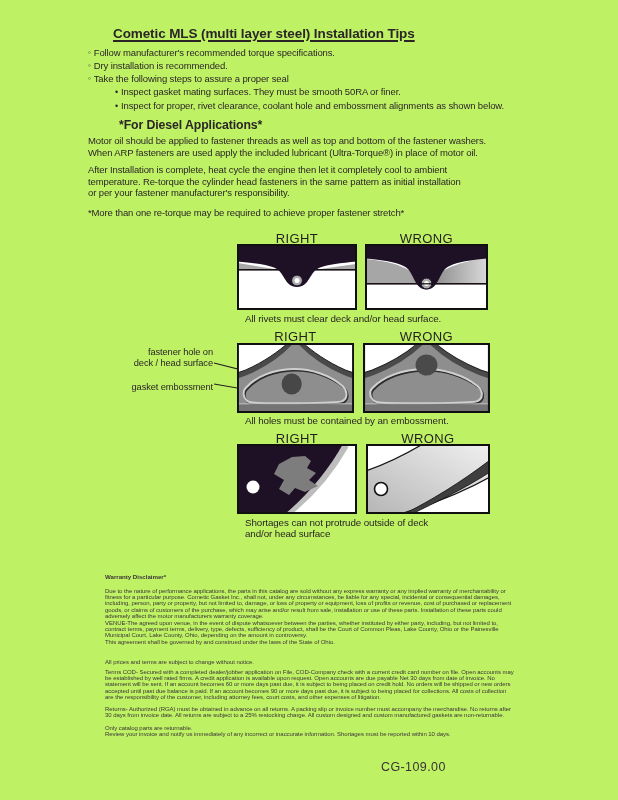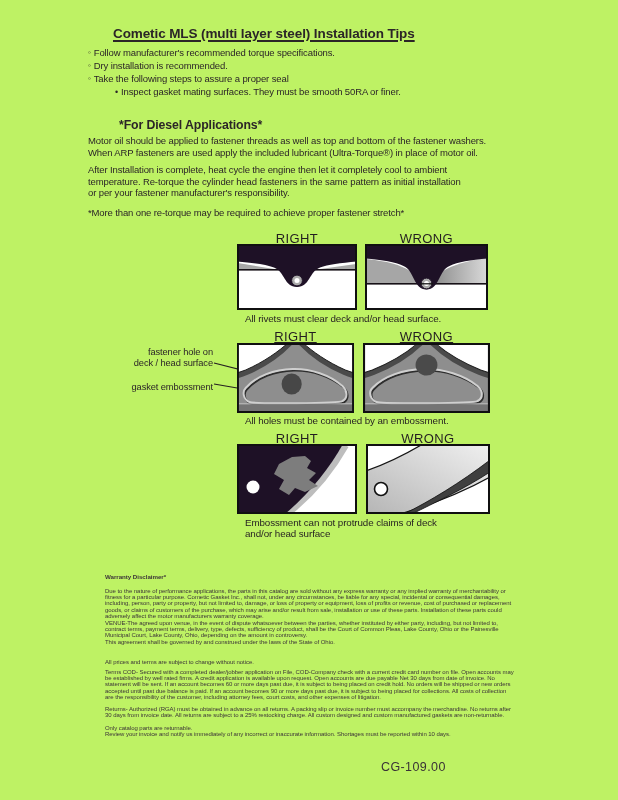--- a/index.html
+++ b/index.html
@@ -13,41 +13,42 @@
     text-decoration:underline;text-decoration-thickness:1.5px;text-underline-offset:2px;
     white-space:nowrap;
   }
   .body-text{font-size:9.5px;letter-spacing:-0.12px;line-height:13px;}
   .bullets{left:88px;top:46px;}
   .bullets .sub{padding-left:27px;}
   .mk1{font-size:8px;vertical-align:1px;margin-right:3px;}
   .mk2{font-size:9px;margin-right:3px;}
   .diesel-h{left:88px;top:118px;font-size:12.3px;font-weight:bold;letter-spacing:-0.1px;margin-left:31px;}
   .para{left:88px;font-size:9.5px;letter-spacing:-0.12px;line-height:11.6px;white-space:nowrap;}
-  .rw-label{font-size:13px;letter-spacing:0.4px;text-align:center;color:#231e20;text-decoration:underline;}
+  .rw-label{font-size:13px;letter-spacing:0.4px;text-align:center;color:#231e20;}
   .dbox{line-height:0;}
   .dbox svg{display:block;}
   .caption{font-size:9.8px;letter-spacing:-0.1px;line-height:11px;color:#231e20;white-space:nowrap;margin-left:8px;}
   .callout{font-size:9.3px;letter-spacing:-0.1px;line-height:10.5px;text-align:right;width:153px;left:60px;white-space:nowrap;}
   .legal{left:105px;width:410px;font-size:6px;line-height:6.2px;letter-spacing:-0.05px;color:#3c3538;}
   .legal-h{font-weight:bold;font-size:6.2px;}
   .page-code{left:381px;top:760px;font-size:12.5px;letter-spacing:0.4px;color:#3a3336;white-space:nowrap;}
 </style>
 </head>
 <body>
 
 <div class="page">
 
   <div class="abs title">Cometic MLS (multi layer steel) Installation Tips</div>
 
   <div class="abs bullets body-text">
     <div><span class="mk1">◦</span><span>Follow manufacturer's recommended torque specifications.</span></div>
     <div><span class="mk1">◦</span><span>Dry installation is recommended.</span></div>
     <div><span class="mk1">◦</span><span>Take the following steps to assure a proper seal</span></div>
     <div class="sub"><span class="mk2">•</span><span>Inspect gasket mating surfaces.  They must be smooth 50RA or finer.</span></div>
+    <div class="sub"><span class="mk2">•</span><span>Inspect for proper, rivet clearance, coolant hole and embossment alignments as shown below.</span></div>
   </div>
 
   <div class="abs diesel-h">*For Diesel Applications*</div>
   <div class="abs para" style="top:135px">
     <div>Motor oil should be applied to fastener threads as well as top and bottom of the fastener washers.</div>
     <div>When ARP fasteners are used apply the included lubricant (Ultra-Torque®) in place of motor oil.</div>
   </div>
   <div class="abs para" style="top:164px">
     <div>After Installation is complete, heat cycle the engine then let it completely cool to ambient</div>
     <div>temperature. Re-torque the cylinder head fasteners in the same pattern as initial installation</div>
@@ -171,21 +172,21 @@
       <path d="M0,27 C20,20 40,10 57,0 H124 V33 C92,51 60,62 34,70 H0 Z" fill="url(#g3w)"></path>
       <path d="M0,27 C20,20 40,10 57,0" stroke="#151515" stroke-width="1.3" fill="none"></path>
       <path d="M124,33 C92,51 60,62 34,70" stroke="#151515" stroke-width="1.1" fill="none"></path>
       <path d="M38,70 C64,57 94,39 124,16 L124,28 C98,45 68,59 46,70 Z" fill="#3f3f3f" stroke="#101010" stroke-width="0.8"></path>
       <circle cx="15" cy="45" r="6.5" fill="#ffffff" stroke="#111111" stroke-width="1.6"></circle>
       <rect x="1" y="1" width="122" height="68" fill="none" stroke="#101010" stroke-width="2"></rect>
     </svg>
   </div>
 
   <div class="abs caption" style="left:237px;top:517px">
-    <div>Embossment can not protrude claims of deck</div>
+    <div>Shortages can not protrude outside of deck</div>
     <div>and/or head surface</div>
   </div>
 
   <div class="abs legal legal-h" style="top:574px">Warranty Disclaimer*</div>
   <div class="abs legal" style="top:588px">Due to the nature of performance applications, the parts in this catalog are sold without any express warranty or any implied warranty of merchantability or fitness for a particular purpose.  Cometic Gasket Inc., shall not, under any circumstances, be liable for any special, incidental or consequential damages, including, person, party or property, but not limited to, damage, or loss of property or equipment, loss of profits or revenue, cost of purchased or replacement goods, or claims of customers of the purchase, which may arise and/or result from sale, installation or use of these parts.  Installation of these parts could adversely affect the motor manufacturers warranty coverage.</div>
   <div class="abs legal" style="top:620px">
     <div>VENUE-The agreed upon venue, in the event of dispute whatsoever between the parties, whether instituted by either party, including, but not limited to, contract terms, payment terms, delivery, type, defects, sufficiency of product, shall be the Court of Common Pleas, Lake County, Ohio or the Painesville Municipal Court, Lake County, Ohio, depending on the amount in controversy.</div>
     <div>This agreement shall be governed by and construed under the laws of the State of Ohio.</div>
   </div>
   <div class="abs legal" style="top:659px">All prices and terms are subject to change without notice.</div>

